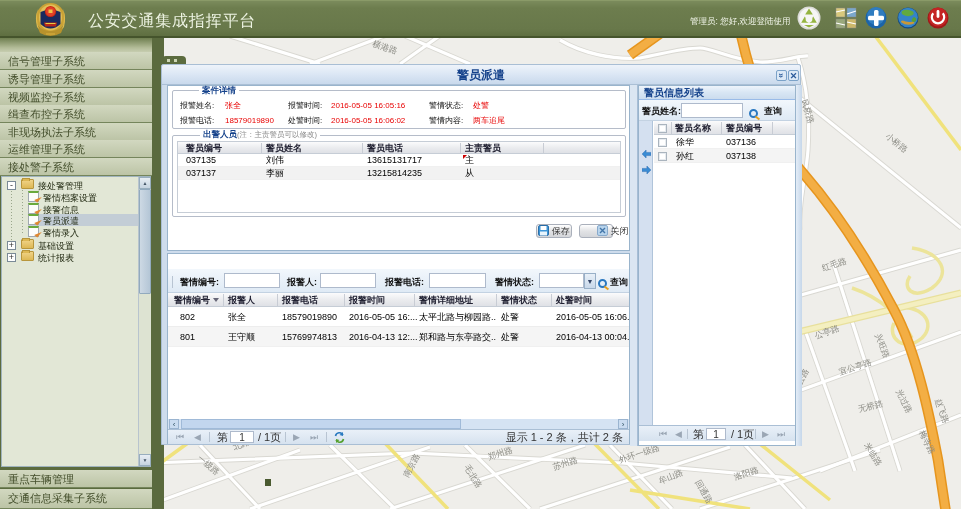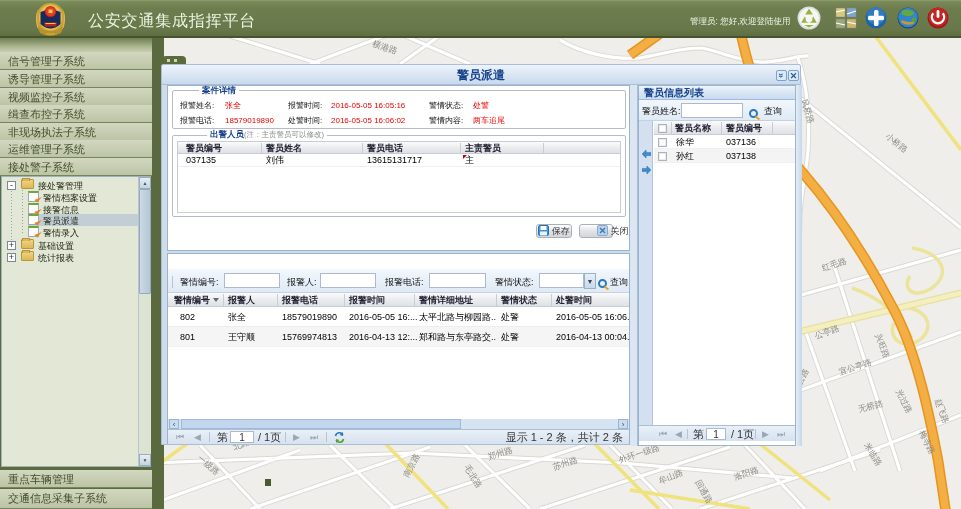--- a/index.html
+++ b/index.html
@@ -25,21 +25,21 @@
 .fsb{border:1px solid #b5bcc9;border-radius:2px;}
 .fsl{font-size:8.5px;font-weight:bold;color:#15428b;background:#fff;padding:0 3px;line-height:9px;white-space:nowrap;}
 .fsn{color:#888;font-weight:normal;font-size:7.5px;}
 .frow{font-size:8px;line-height:10px;color:#111;white-space:nowrap;}
 .red{color:#e80000;}
 .gh{background:linear-gradient(#fbfbfc,#eaebee 55%,#dfe1e6);border-bottom:1px solid #c6cdd6;font-size:9px;color:#223;font-weight:bold;line-height:12px;}
 .gh span{white-space:nowrap;}
 .gsep{top:1px;width:1px;height:10px;background:#c8ccd4;}
 .gr{font-size:9px;color:#000;line-height:13px;border-bottom:1px solid #f0f0f0;white-space:nowrap;padding-left:16px;}
 .btn{height:14px;background:linear-gradient(#ffffff,#e2e3e5 50%,#d4d6da);border:1px solid #aab0bb;border-radius:3px;font-size:9px;color:#333;text-align:center;line-height:12px;white-space:nowrap;}
-.tlbl{font-size:9px;color:#111;white-space:nowrap;}
+.tlbl{font-size:9px;color:#111;white-space:nowrap;font-weight:bold;}
 .tin{background:#fff;border:1px solid #aebacc;height:15px;}
 .phead{background:linear-gradient(#eef4fb,#d8e6f4 50%,#cbdcee);border-bottom:1px solid #99bbe8;font-size:10px;font-weight:bold;color:#15428b;}
 .pgbar{background:linear-gradient(#e9f0f8,#d6e2ef);border-top:1px solid #aabfd5;font-size:9px;color:#333;}
 .pgsep{display:inline-block;width:1px;height:10px;background:#b8c4d2;vertical-align:-1px;}
 .parw{font-size:9px;color:#9aa6b4;}
 .qico{display:inline-block;width:9px;height:9px;border-radius:50%;border:2px solid #2a78c0;position:relative;}
 .qico:after{content:"";position:absolute;right:-4px;bottom:-3px;width:5px;height:2px;background:#e8a020;transform:rotate(40deg);}
 .cb{width:9px;height:9px;background:#fff;border:1px solid #aab4be;box-shadow:inset 0 0 0 1px #e8ecf0;}
 </style></head>
 <body>
@@ -220,39 +220,45 @@
         <div class="frow abs red" style="left:163px;top:15px;">2016-05-05 16:05:16</div>
  <div class="frow abs" style="left:261px;top:15px;">警情状态:</div>
         <div class="frow abs red" style="left:305px;top:15px;">处警</div>
  <div class="frow abs" style="left:12px;top:30px;">报警电话:</div>
         <div class="frow abs red" style="left:57px;top:30px;">18579019890</div>
  <div class="frow abs" style="left:120px;top:30px;">处警时间:</div>
         <div class="frow abs red" style="left:163px;top:30px;">2016-05-05 16:06:02</div>
  <div class="frow abs" style="left:261px;top:30px;">警情内容:</div>
         <div class="frow abs red" style="left:305px;top:30px;">两车追尾</div>
 <div class="fsb abs" style="left:4px;top:49px;width:454px;height:82px"></div>
- <span class="fsl abs" style="left:39px;top:44px">出警人员<span class="fsn">(注：主责警员可以修改)</span></span>
+ <span class="fsl abs" style="left:32px;top:44px">出警人员<span class="fsn">(注：主责警员可以修改)</span></span>
  <div class="abs" style="left:9px;top:55px;width:444px;height:72px;background:#fff;border:1px solid #c6cdd6;">
   <div class="gh abs" style="left:0;top:0;width:442px;height:12px;">
    <span class="abs" style="left:8px">警员编号</span>
             <span class="abs" style="left:88px">警员姓名</span>
             <span class="abs" style="left:189px">警员电话</span>
             <span class="abs" style="left:287px">主责警员</span>
    <i class="abs gsep" style="left:83px"></i>
             <i class="abs gsep" style="left:184px"></i>
             <i class="abs gsep" style="left:282px"></i>
             <i class="abs gsep" style="left:365px"></i>
   </div>
   <div class="gr abs" style="left:0;top:12px;width:442px;height:13px;">
    <span class="abs" style="left:8px">037135</span>
             <span class="abs" style="left:88px">刘伟</span>
             <span class="abs" style="left:189px">13615131717</span>
             <span class="abs" style="left:287px">主</span>
    <i class="abs" style="left:285px;top:1px;width:0;height:0;border-top:4px solid #c00;border-right:4px solid transparent;"></i>
   </div>
+  <div class="gr abs" style="left:0;top:25px;width:442px;height:13px;background:#f2f2f2;">
+   <span class="abs" style="left:8px">037137</span>
+            <span class="abs" style="left:88px">李丽</span>
+            <span class="abs" style="left:189px">13215814235</span>
+            <span class="abs" style="left:287px">从</span>
+  </div>
  </div>
  <div class="btn abs" style="left:368px;top:138px;width:36px;">
   <svg width="11" height="11" viewBox="0 0 11 11" style="vertical-align:-2px">
             <rect x="0.5" y="0.5" width="10" height="10" rx="1.5" fill="#3d96d8" stroke="#2a6ea8"></rect>
             <rect x="2.5" y="1" width="6" height="4" fill="#fff"></rect>
             <rect x="2" y="6.5" width="7" height="4" fill="#e8f4fc"></rect>
           </svg> 保存</div>
  <div class="btn abs" style="left:411px;top:138px;width:34px;padding-left:17px;">
   <svg width="11" height="11" viewBox="0 0 11 11" style="vertical-align:-2px">
             <rect x="0.5" y="0.5" width="10" height="10" rx="1.5" fill="#b8d4ec" stroke="#88aacc"></rect>

